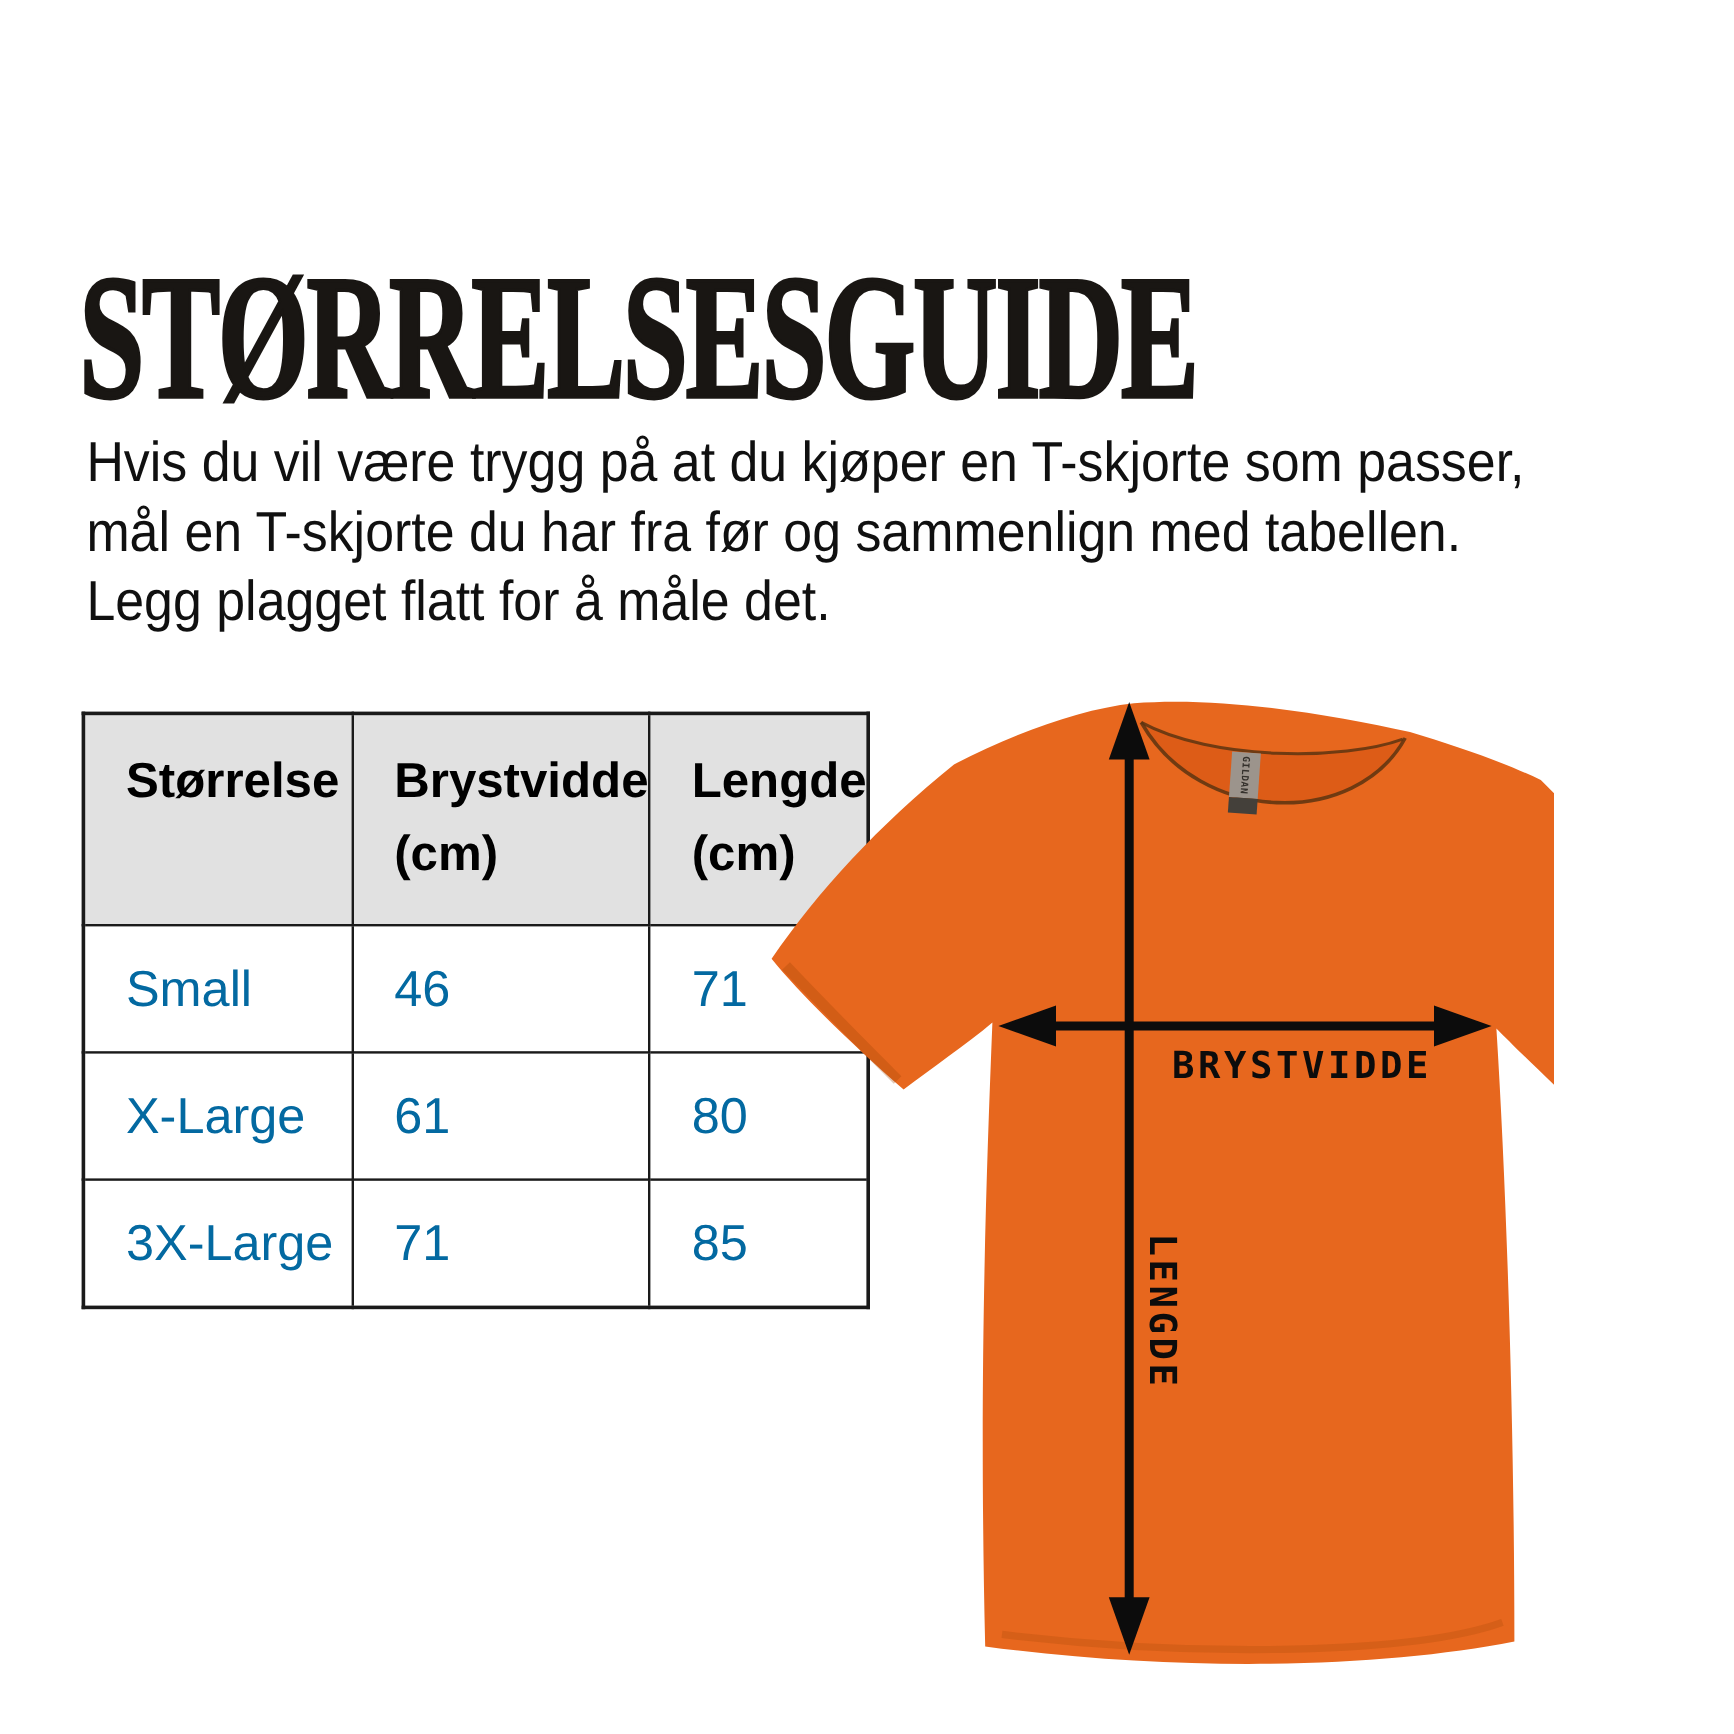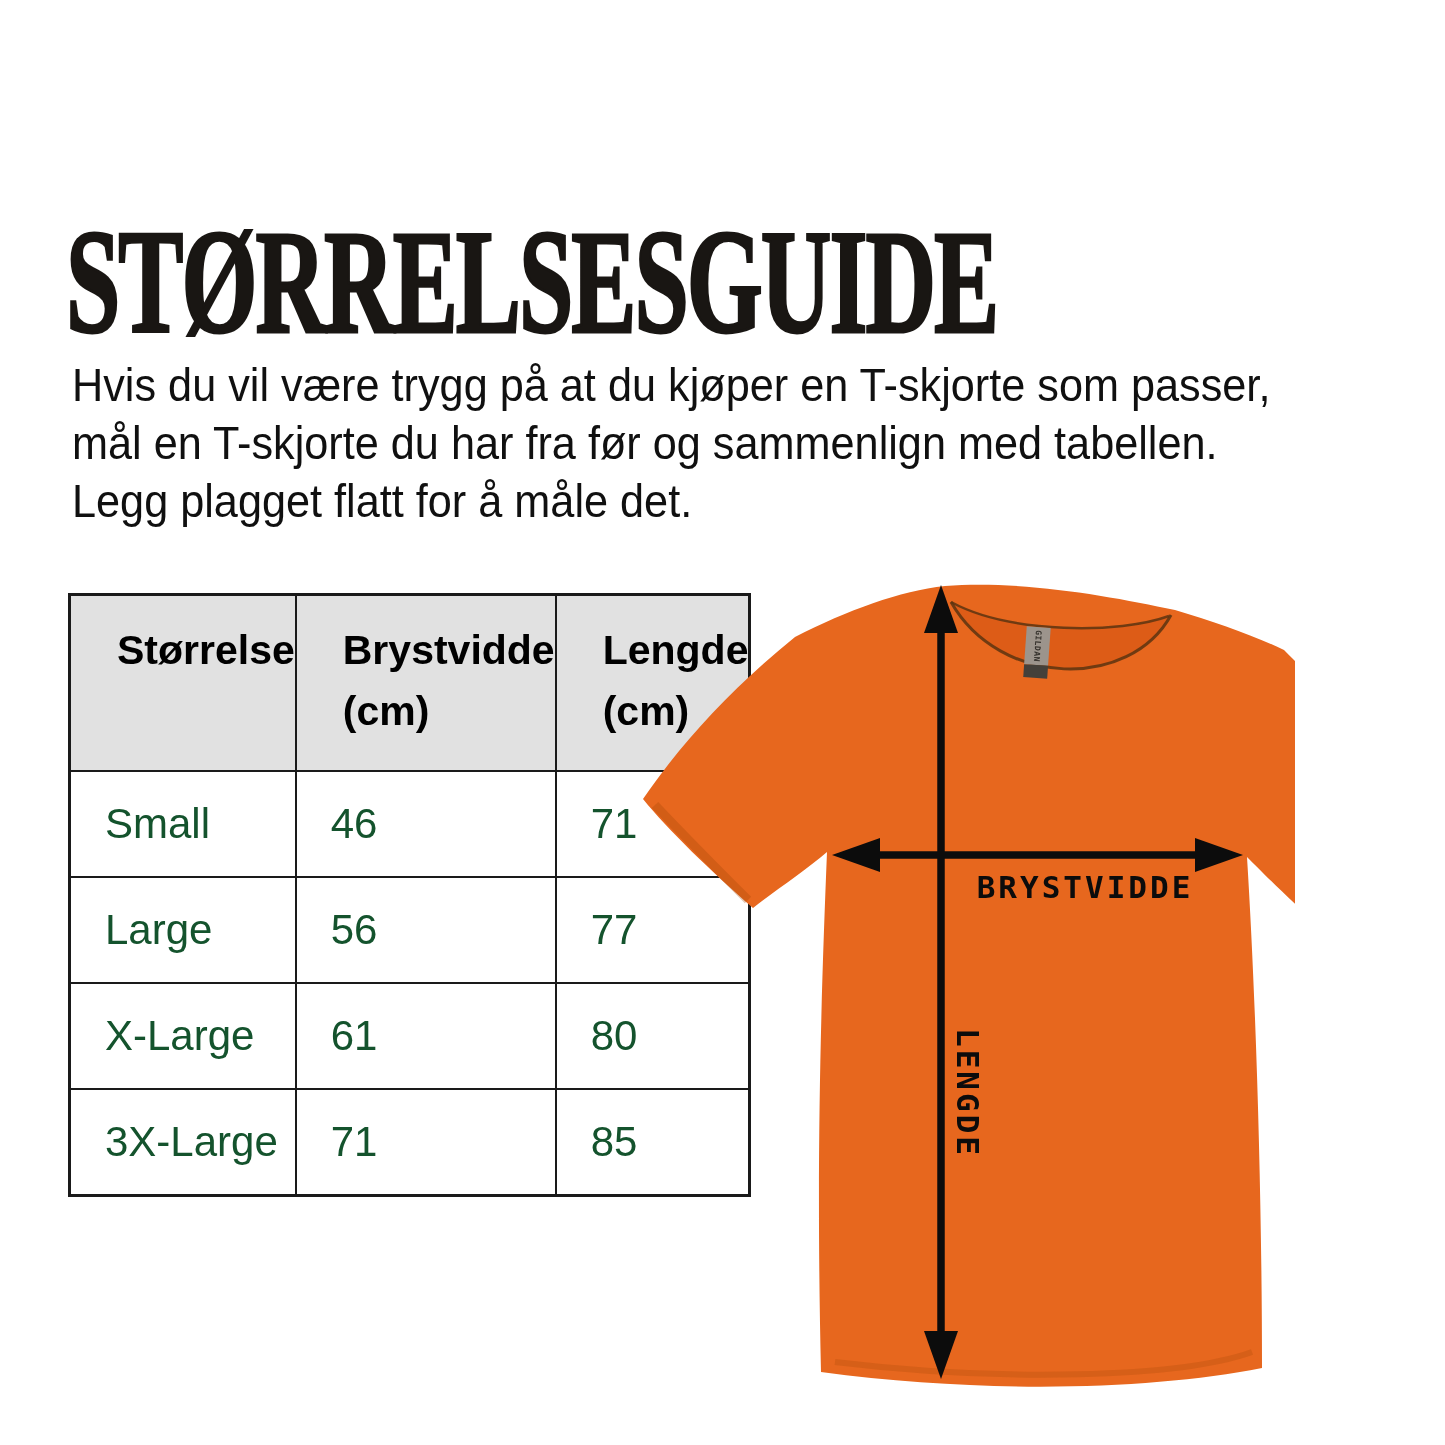--- a/index.html
+++ b/index.html
@@ -29,24 +29,24 @@
     border:3px solid #1a1a1a;background:#fff;
   }
   .size-table th,.size-table td{
     border:2px solid #1a1a1a;padding:0 0 0 34px;text-align:left;
   }
   .size-table th{
     background:#e1e1e1;height:150px;vertical-align:top;
     font-size:41px;line-height:61px;font-weight:bold;color:#000;
     padding-top:24px;
   }
-  .size-table th span{display:block;margin-left:12px;}
+  .size-table th span{display:block;}
   .size-table td{
     height:104px;vertical-align:middle;
-    font-size:42px;font-weight:normal;color:#14532d;background:#fff;
+    font-size:42px;font-weight:normal;color:#0369a1;background:#fff;
   }
   
   .shirt-svg{position:absolute;left:0;top:0;z-index:5;pointer-events:none;}
   .measure-label{
     font-family:"DejaVu Sans Mono",monospace;font-weight:bold;
     font-size:31px;letter-spacing:3px;fill:#0c0c0c;
   }
   .tag-label{
     font-family:"DejaVu Sans Mono",monospace;font-weight:bold;
     font-size:8px;letter-spacing:0.5px;fill:#35312c;
@@ -85,25 +85,20 @@
           <span>Lengde</span>
           <span>(cm)</span>
         </th>
       </tr>
     </thead>
     <tbody>
       <tr>
         <td>Small</td>
         <td>46</td>
         <td>71</td>
-      </tr>
-      <tr>
-        <td>Large</td>
-        <td>56</td>
-        <td>77</td>
       </tr>
       <tr>
         <td>X-Large</td>
         <td>61</td>
         <td>80</td>
       </tr>
       <tr>
         <td>3X-Large</td>
         <td>71</td>
         <td>85</td>

